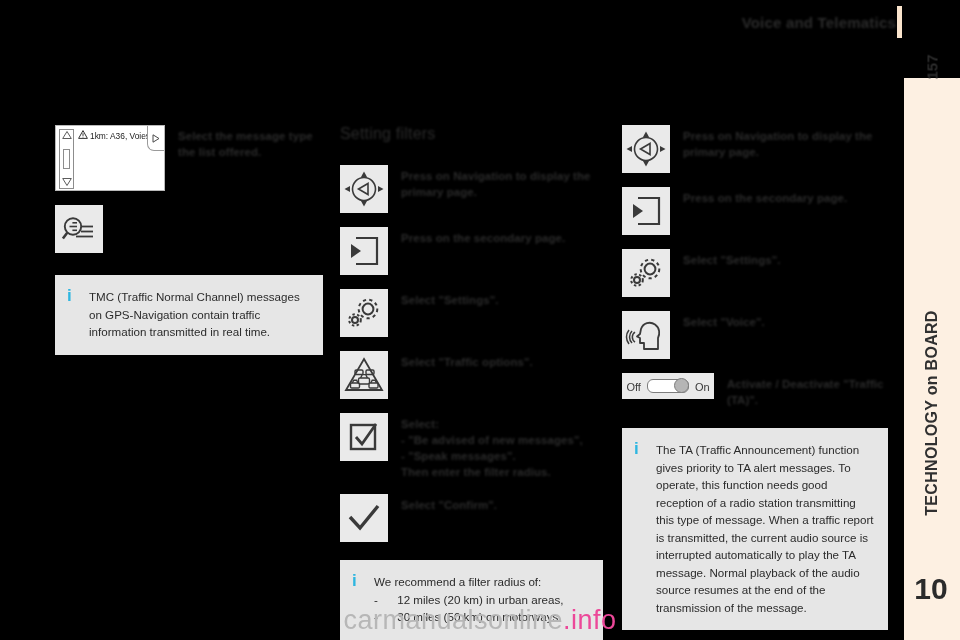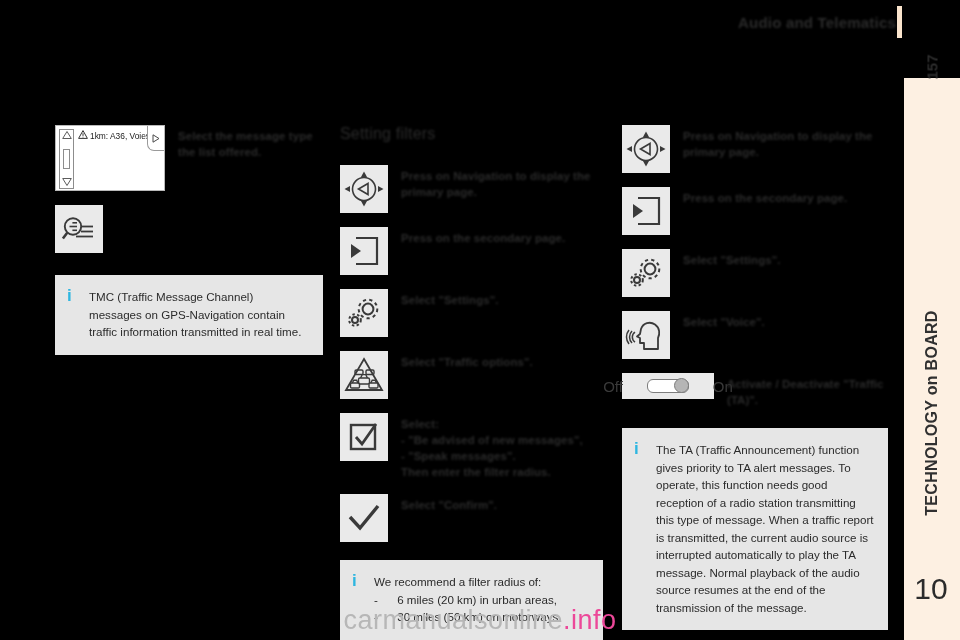--- a/index.html
+++ b/index.html
@@ -71,21 +71,21 @@
     font-weight: bold;
     letter-spacing: .3px;
   }
   .side-page-num {
     position: absolute;
     right: 8px;
     bottom: 34px;
     width: 42px;
     text-align: center;
     font-size: 30px;
-    font-weight: normal;
+    font-weight: bold;
     color: #2b2b2b;
   }
   .folio-top-wrap {
     position: absolute;
     right: 0;
     top: 46px;
     width: 56px;
     height: 42px;
   }
   .folio-top {
@@ -243,23 +243,23 @@
     color: #2b2b2b;
   }
   .info-text .sub {
     display: block;
     white-space: pre;
   }
 
   
   .toggle {
     display: flex;
-    align-items: center;
-    gap: 24px;
-    font-size: 15px;
+    align-items: flex-end;
+    gap: 6px;
+    font-size: 11px;
     color: #3a3a3a;
     font-family: "Liberation Sans", sans-serif;
   }
   .toggle-track {
     width: 40px;
     height: 12px;
     border: 1px solid #7d7d7d;
     border-radius: 6px;
     background: #fff;
     position: relative;
@@ -287,21 +287,21 @@
     font-family: "Liberation Sans", sans-serif;
   }
   .watermark .tld { color: #ec4899; }
 
   svg { overflow: visible; }
 </style>
 </head>
 <body>
 
 <div class="page-header-rule"></div>
-<div class="header-title">Audio and Telematics</div>
+<div class="header-title">Voice and Telematics</div>
 <div class="header-tab"></div>
 
 <div class="side-rail">
   <div class="side-chapter-wrap">
     <div class="side-chapter-inner">TECHNOLOGY on BOARD</div>
   </div>
   <div class="side-page-num">10</div>
 </div>
 <div class="folio-top-wrap">
   <div class="folio-top">157</div>
@@ -357,21 +357,21 @@
         <line x1="10.4" y1="16.3" x2="15" y2="16.3" stroke="#3a3a3a" stroke-width="1.6"></line>
         <line x1="19" y1="12.5" x2="31" y2="12.5" stroke="#3a3a3a" stroke-width="1.8"></line>
         <line x1="19" y1="17.5" x2="31" y2="17.5" stroke="#3a3a3a" stroke-width="1.8"></line>
         <line x1="14" y1="22.5" x2="31" y2="22.5" stroke="#3a3a3a" stroke-width="1.8"></line>
       </svg>
     </div>
   </div>
 
   <div class="info-box" style="margin-top:22px; width:268px;">
     <div class="info-i">i</div>
-    <div class="info-text">TMC (Traffic Message Channel) messages on GPS-Navigation contain traffic information transmitted in real time.</div>
+    <div class="info-text">TMC (Traffic Normal Channel) messages on GPS-Navigation contain traffic information transmitted in real time.</div>
   </div>
 </div>
 
 <div class="col col-mid">
   <div class="section-title">Setting filters</div>
 
   <div class="step">
     <div class="step-icon">
       <svg width="44" height="40" viewBox="0 0 44 40">
         <circle cx="22" cy="20" r="11.5" fill="none" stroke="#3a3a3a" stroke-width="1.6"></circle>
@@ -449,21 +449,21 @@
         <polyline points="3,14 13,25 31,3" fill="none" stroke="#3a3a3a" stroke-width="3.4"></polyline>
       </svg>
     </div>
     <div class="step-text">Select "Confirm".</div>
   </div>
 
   <div class="info-box" style="margin-top:18px; width:263px;">
     <div class="info-i">i</div>
     <div class="info-text">
       <span>We recommend a filter radius of:</span>
-      <span class="sub">-      6 miles (20 km) in urban areas,</span>
+      <span class="sub">-      12 miles (20 km) in urban areas,</span>
       <span class="sub">-      30 miles (50 km) on motorways.</span>
     </div>
   </div>
 </div>
 
 <div class="col col-right">
 
   <div class="step">
     <div class="step-icon">
       <svg width="44" height="40" viewBox="0 0 44 40">

